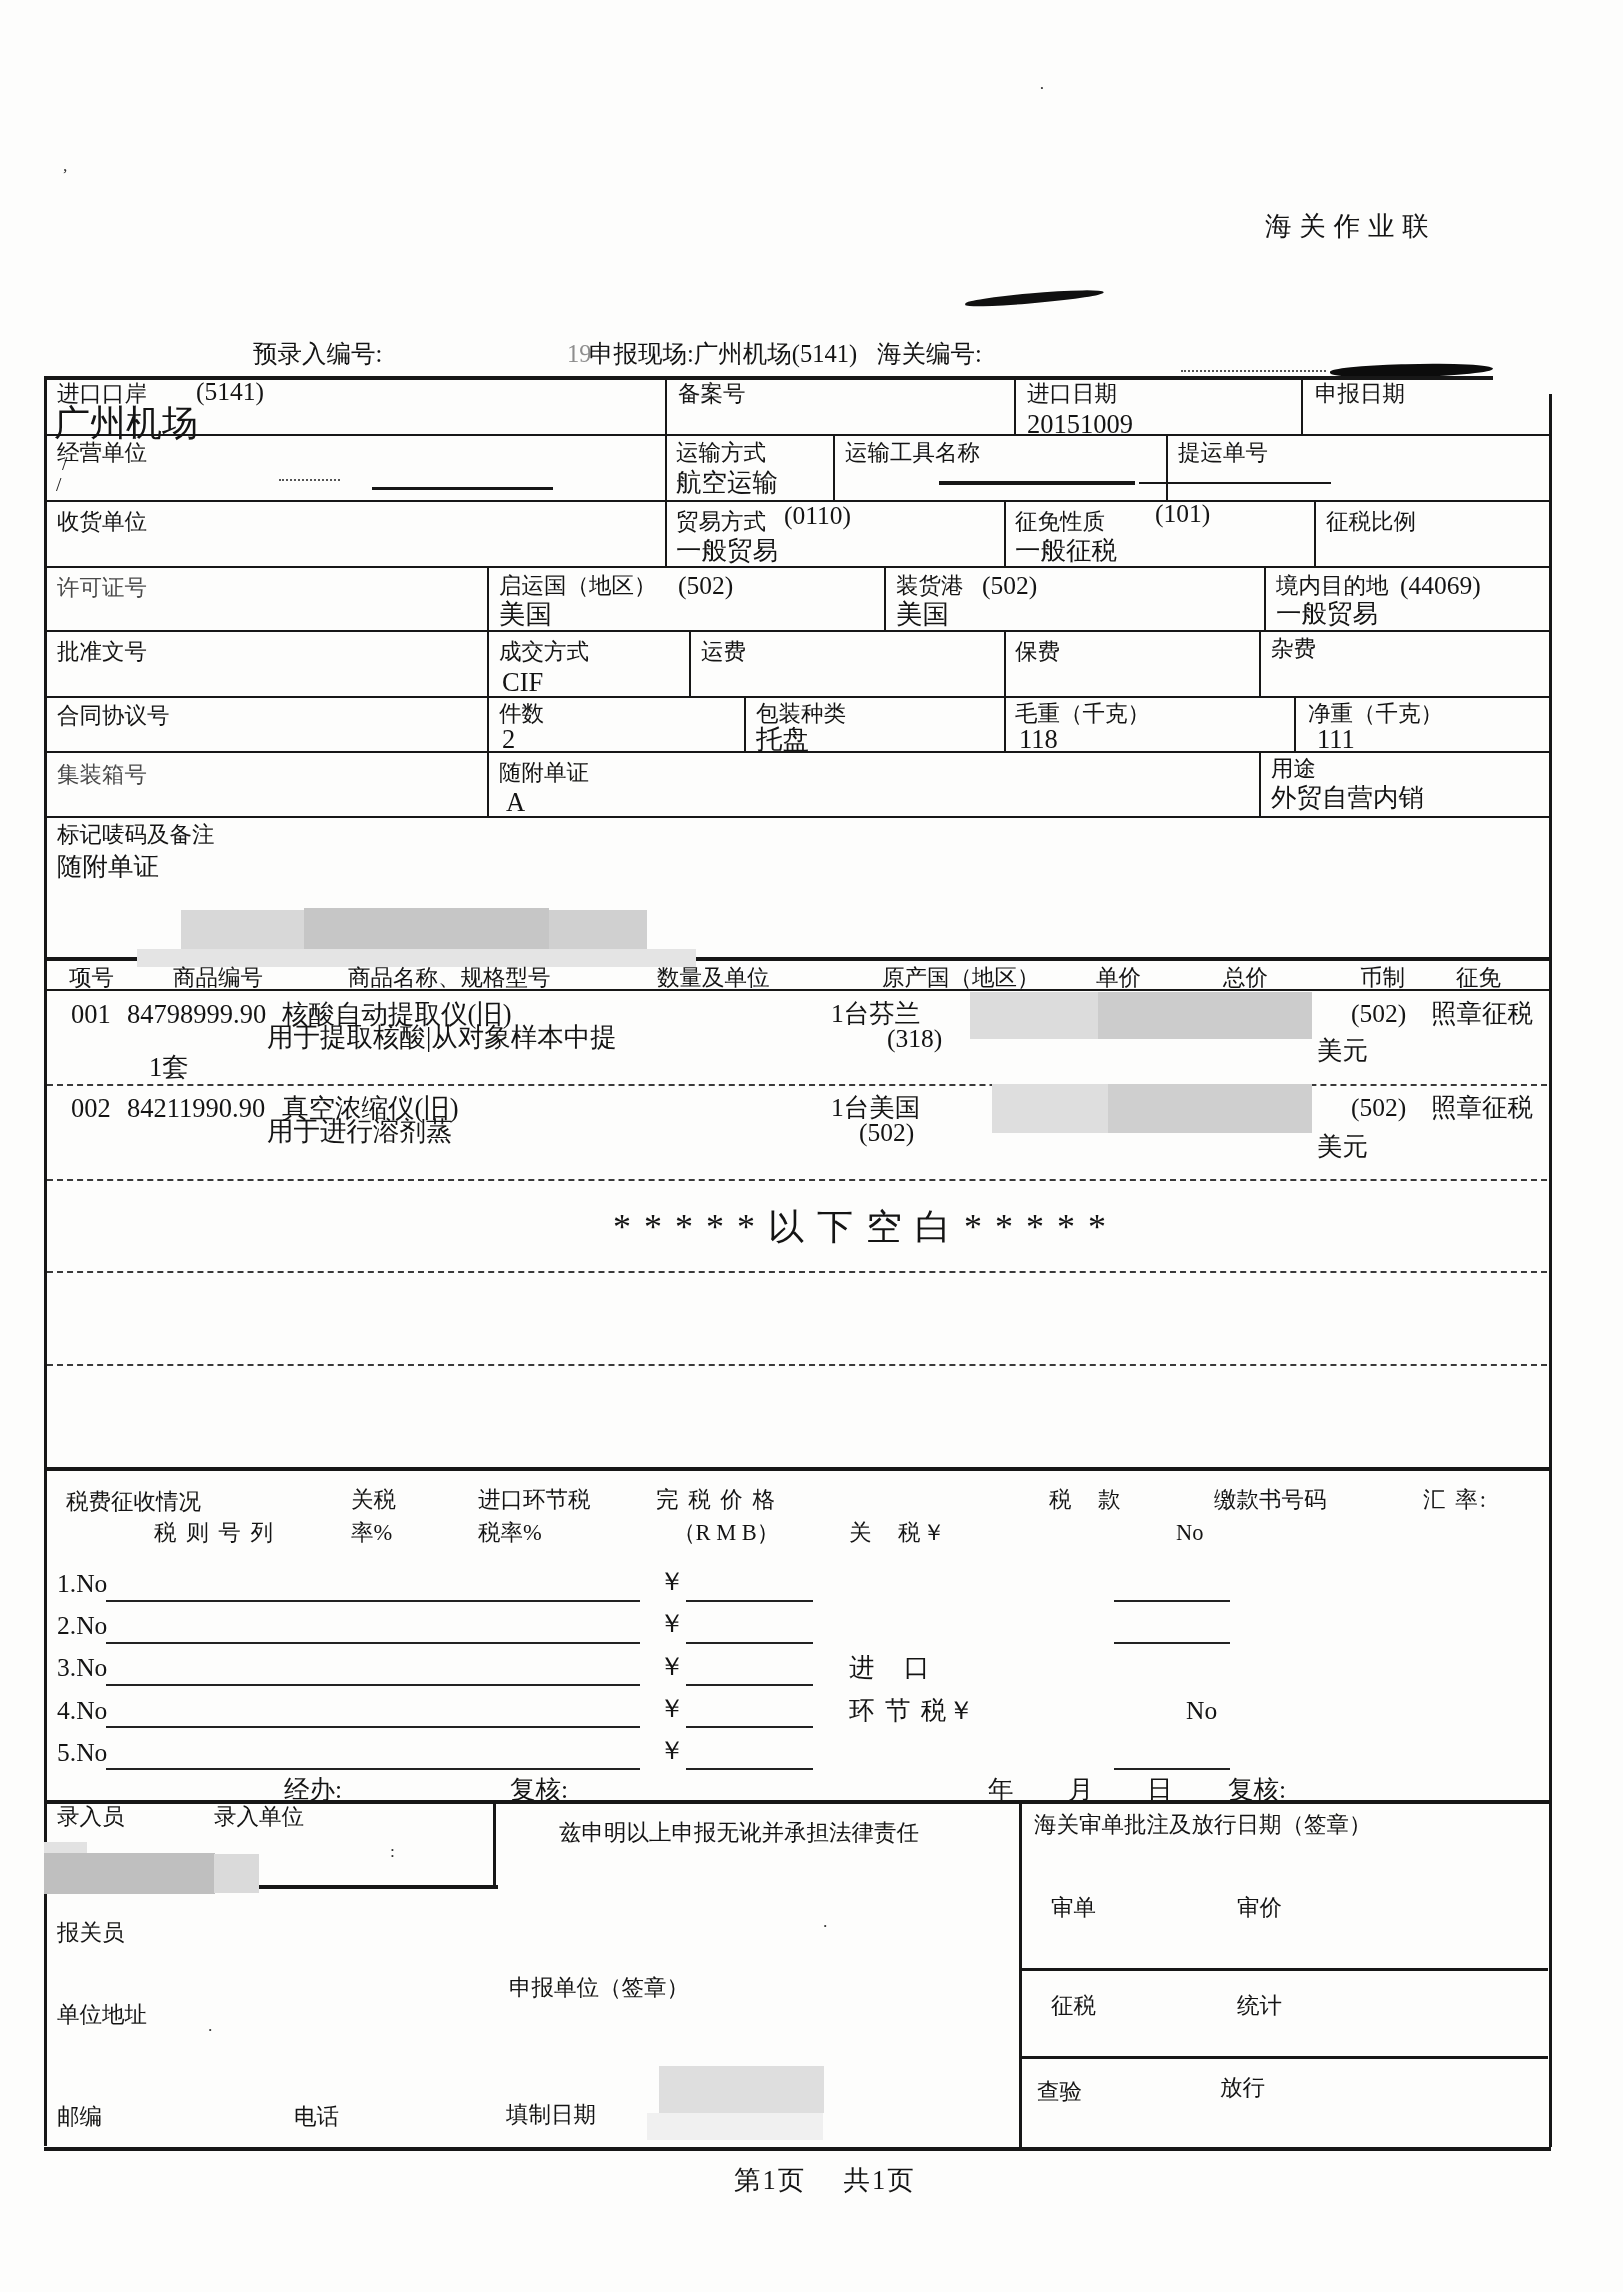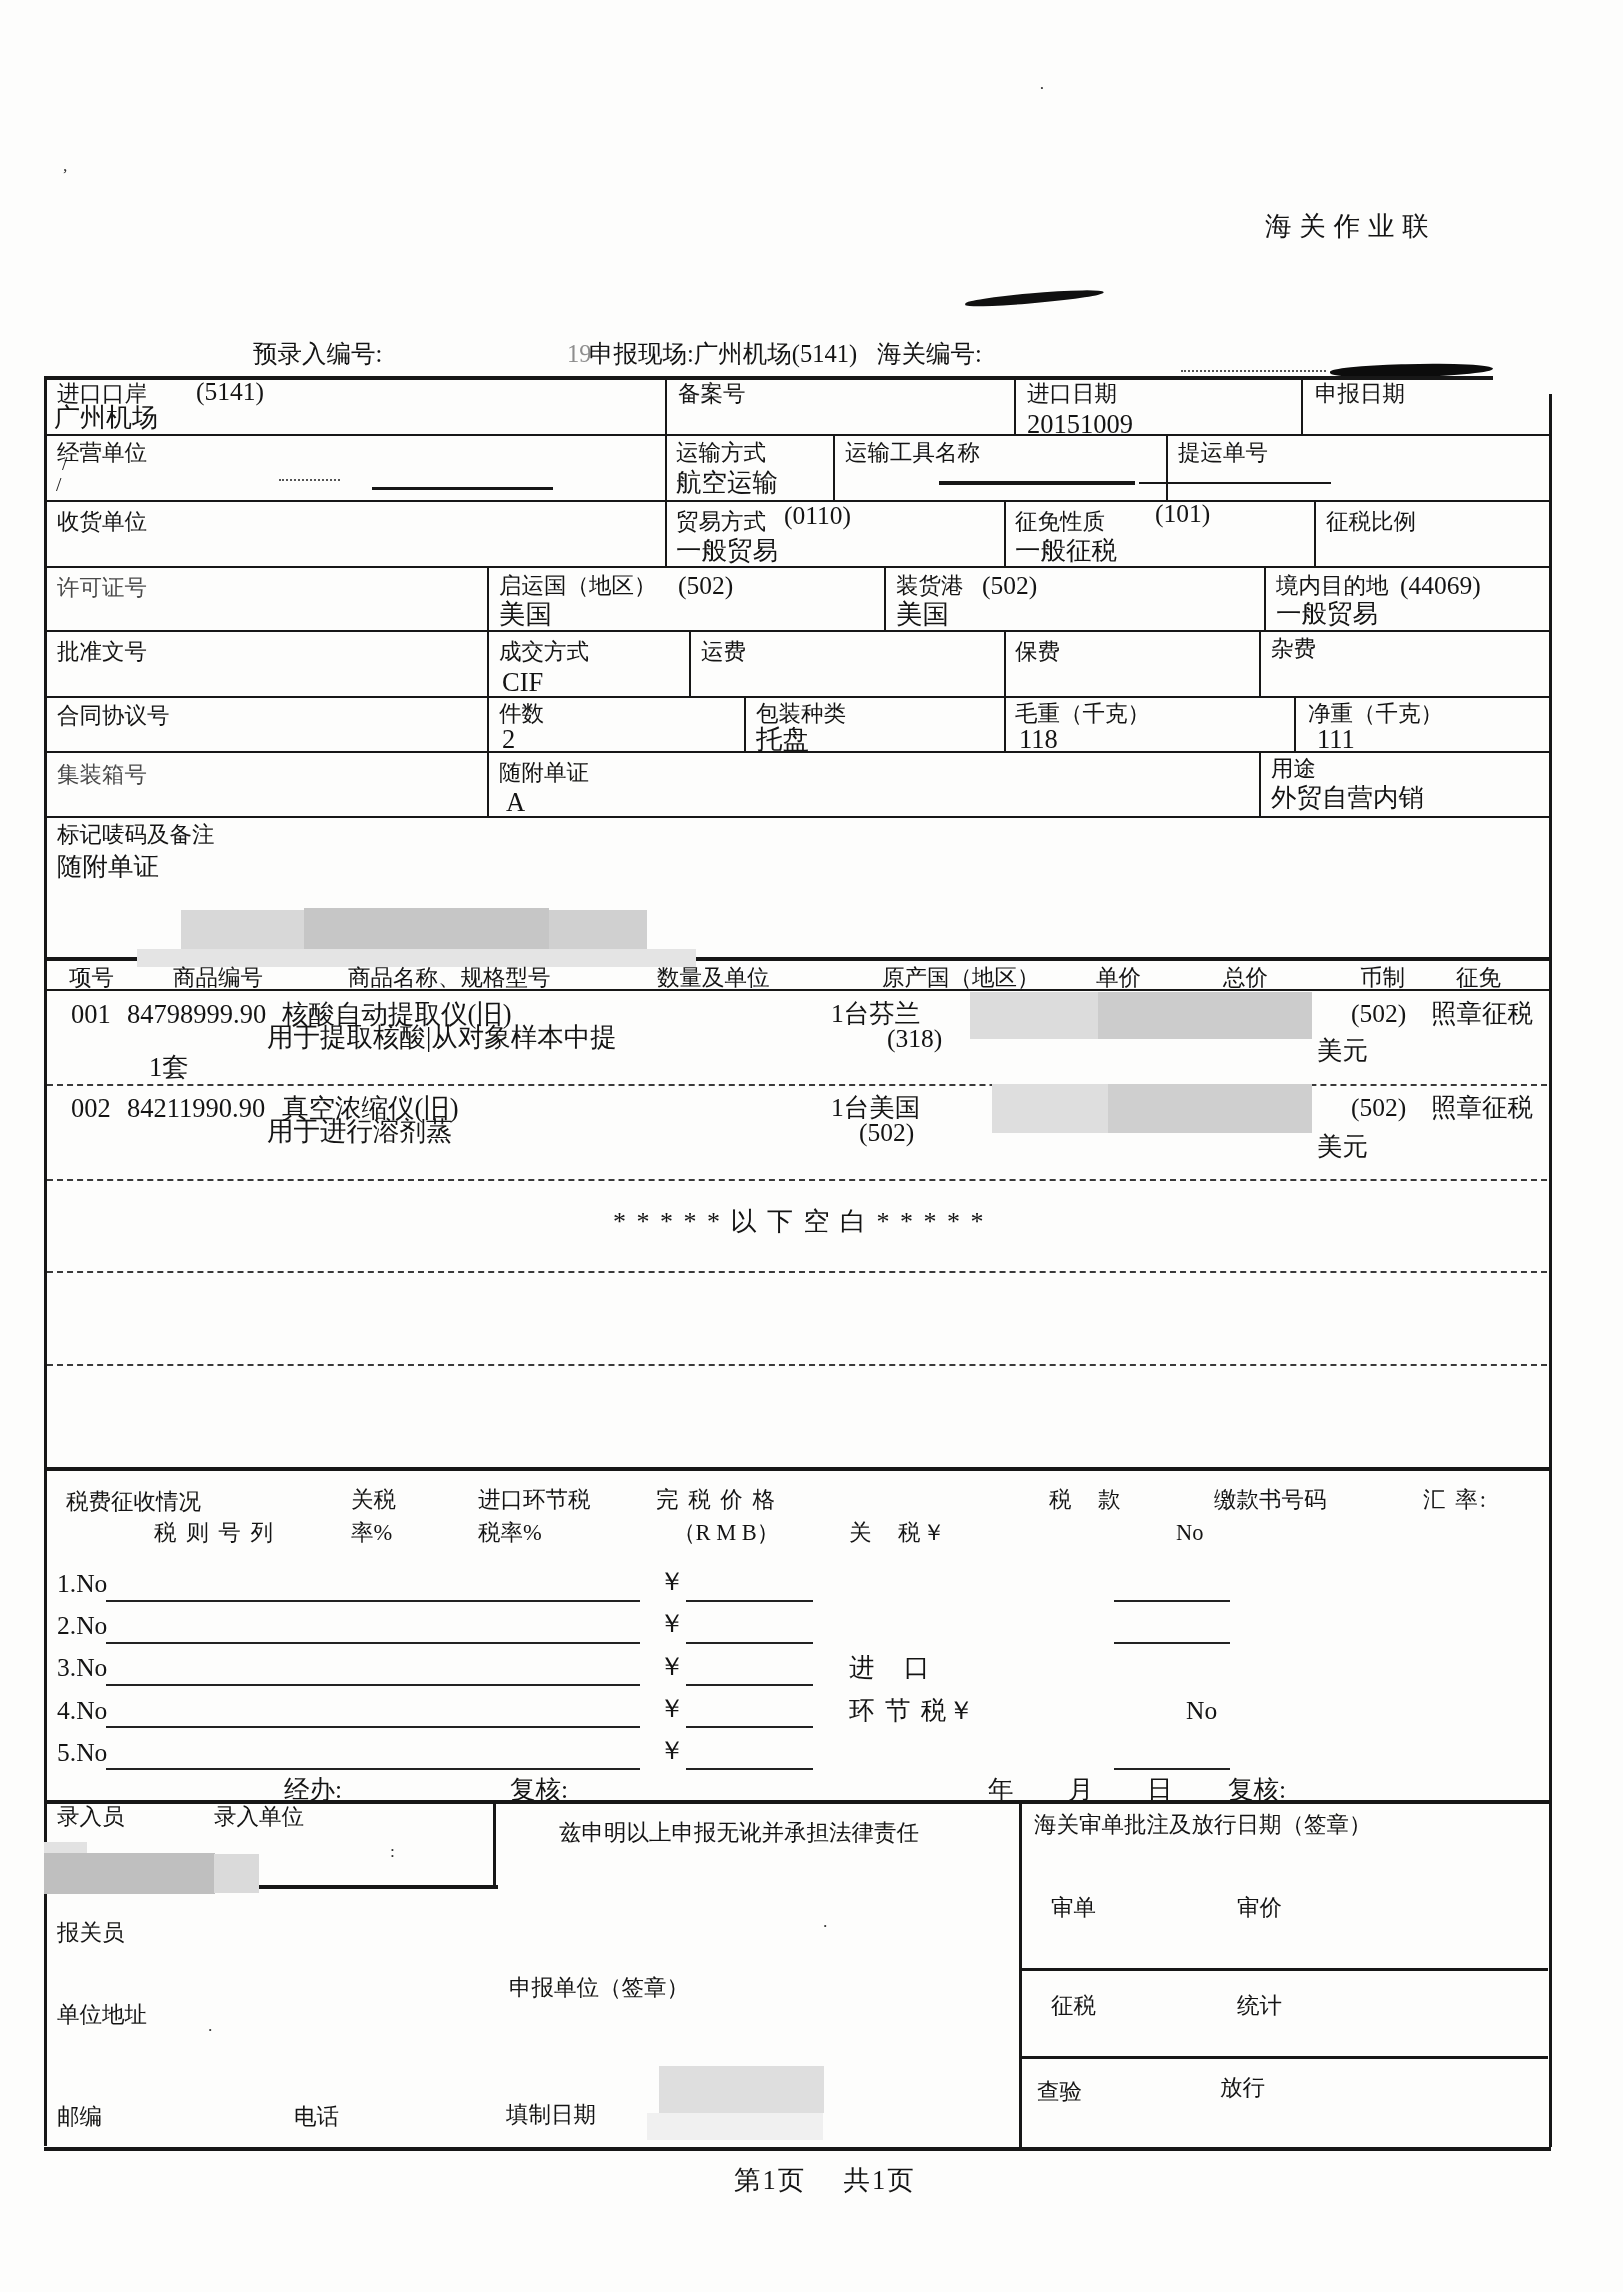--- a/index.html
+++ b/index.html
@@ -1,21 +1,21 @@
 <!DOCTYPE html>
 <html><head>
 <meta charset="utf-8">
 <style>
   html,body{margin:0;padding:0;background:#e8e8e8;}
   .page{position:relative;width:1623px;height:2293px;background:#fdfdfc;overflow:hidden;
         font-family:"Liberation Serif","DejaVu Serif",serif;color:#141414;}
   .t{position:absolute;white-space:nowrap;line-height:1.1;font-size:22.5px;}
   .val{font-size:25.5px;}
   .v27{font-size:26.5px;}
-  .v29{font-size:26px;}
+  .v29{font-size:36px;}
   .title{font-size:43px;font-weight:bold;letter-spacing:1px;}
   .copy{font-size:26.5px;letter-spacing:7.8px;}
   .pre{font-size:24.5px;}
   .faint{color:#8e8e8e;}
   .grey{color:#4a4a4a;}
   .hl{position:absolute;height:2px;background:#171717;}
   .hl.th{height:3.9px;}
   .hl.md{height:2.9px;}
   .vl{position:absolute;width:2px;background:#171717;}
   .dash{position:absolute;height:0;border-top:2px dashed #3a3a3a;}

